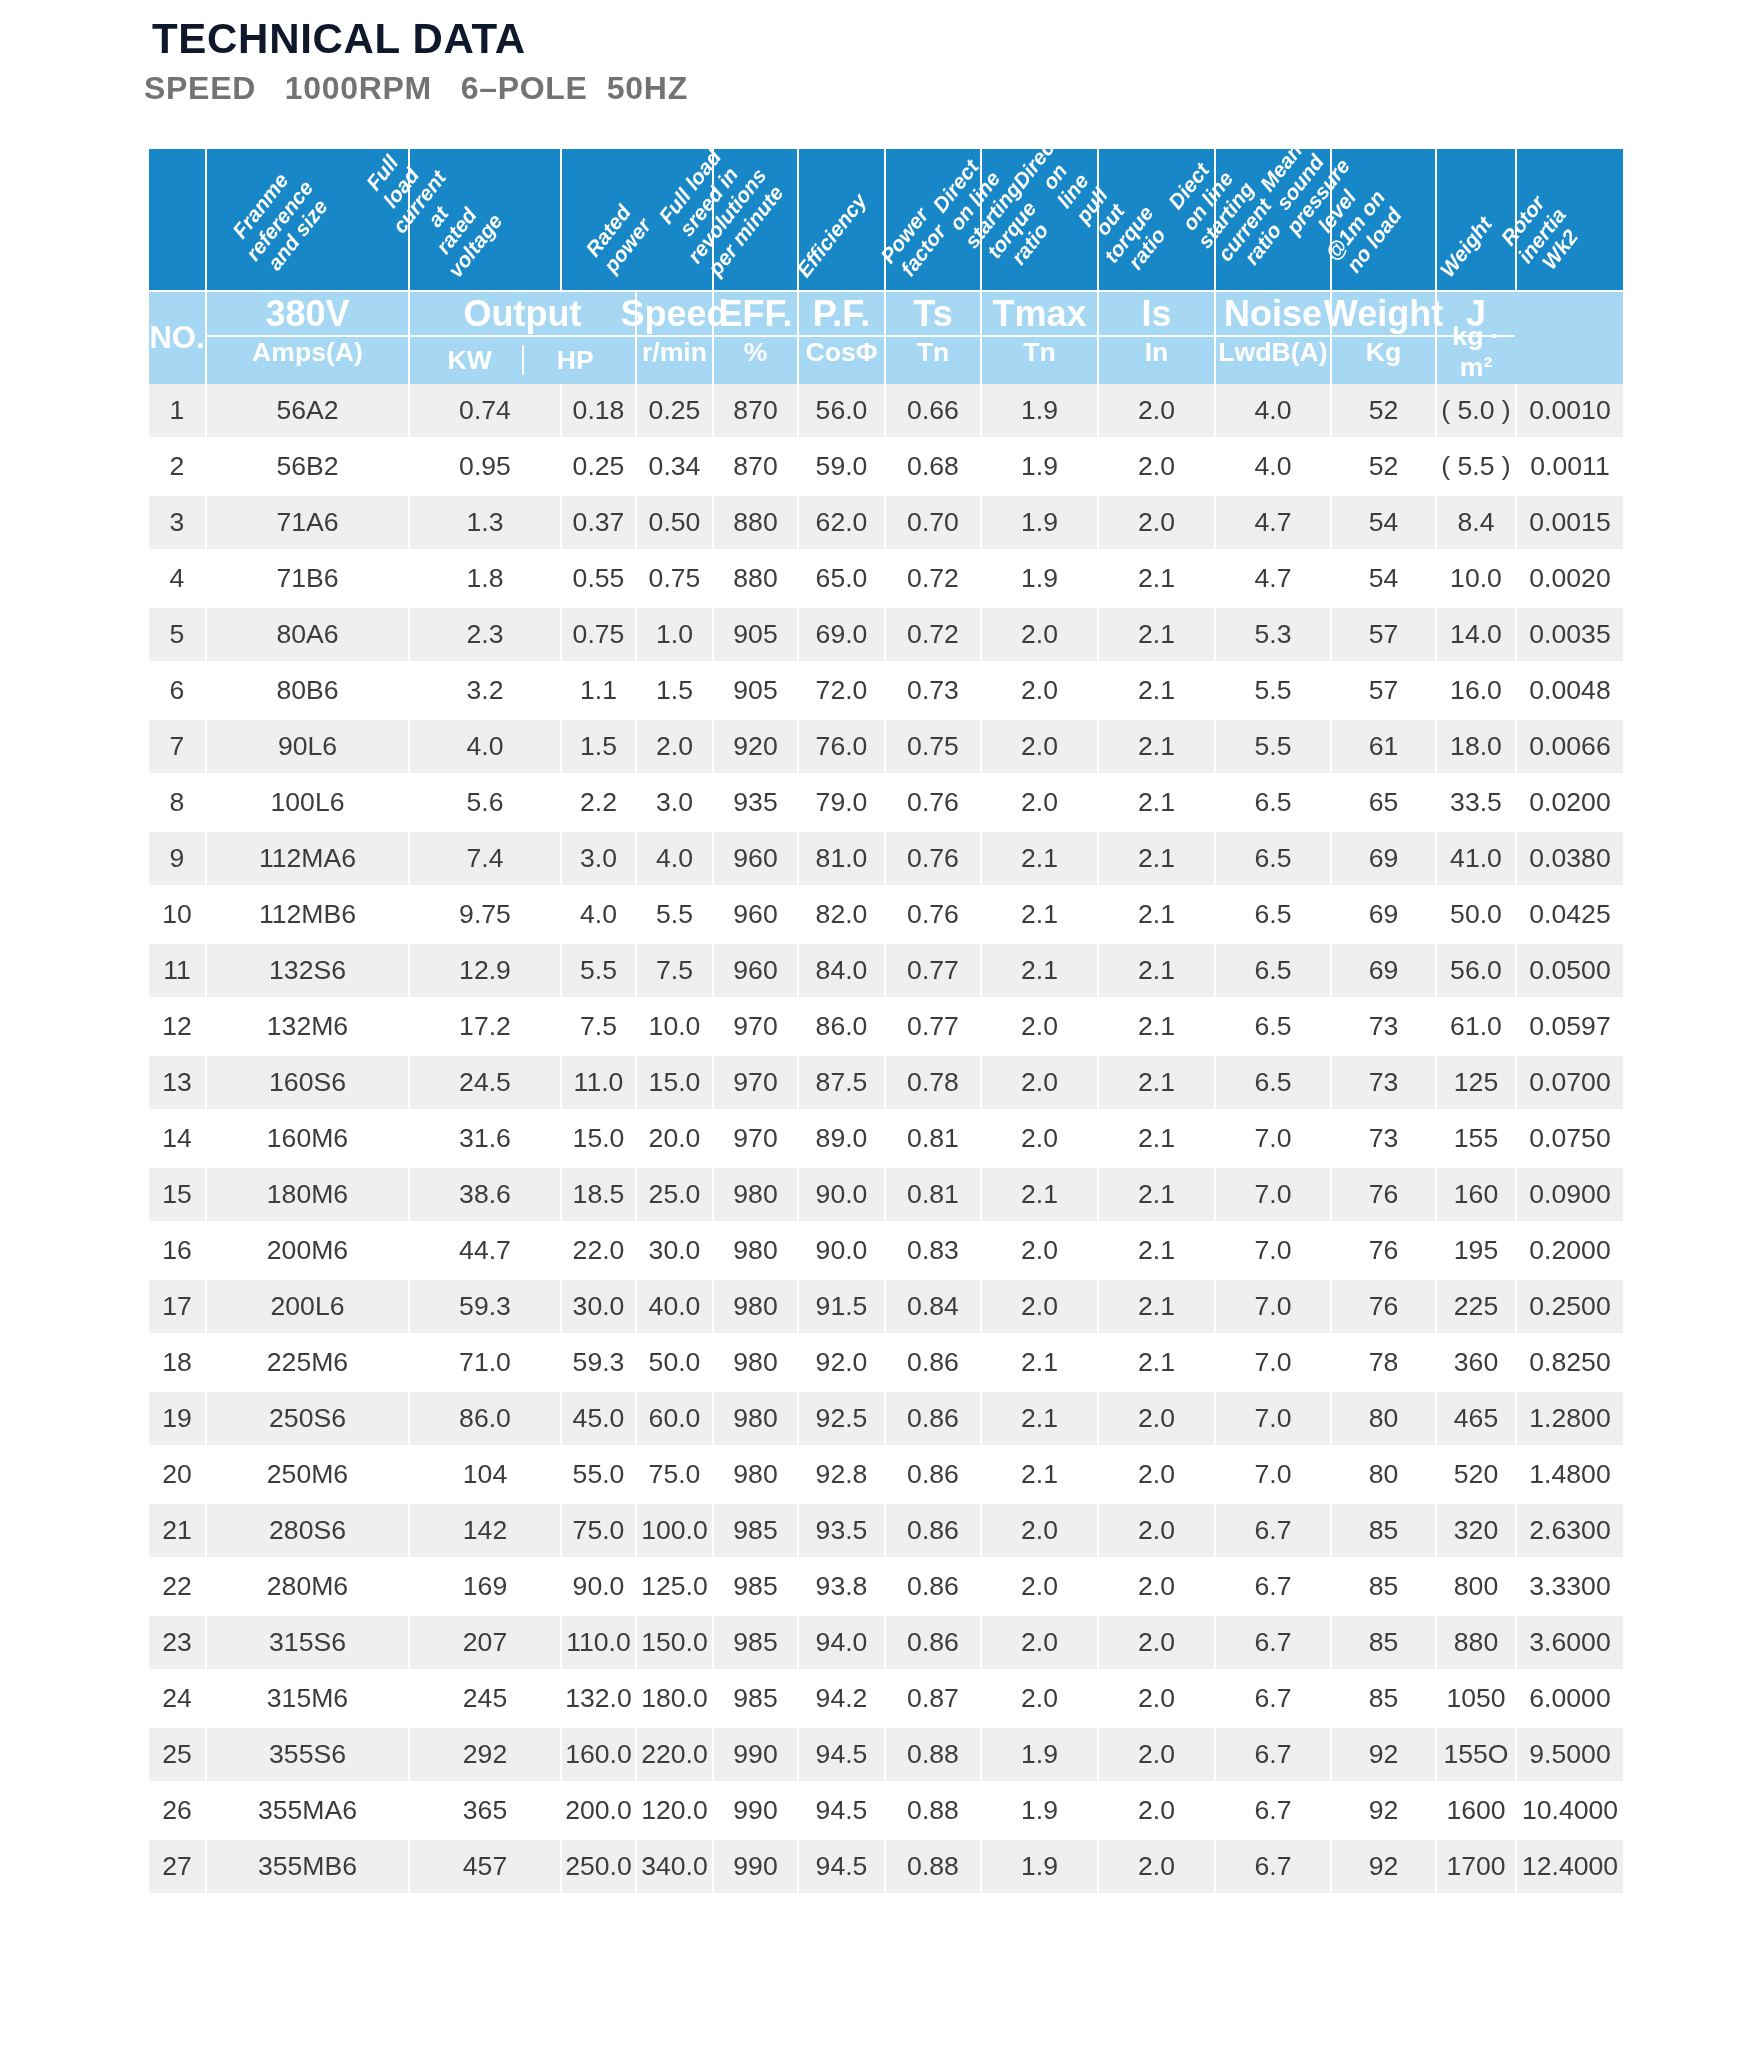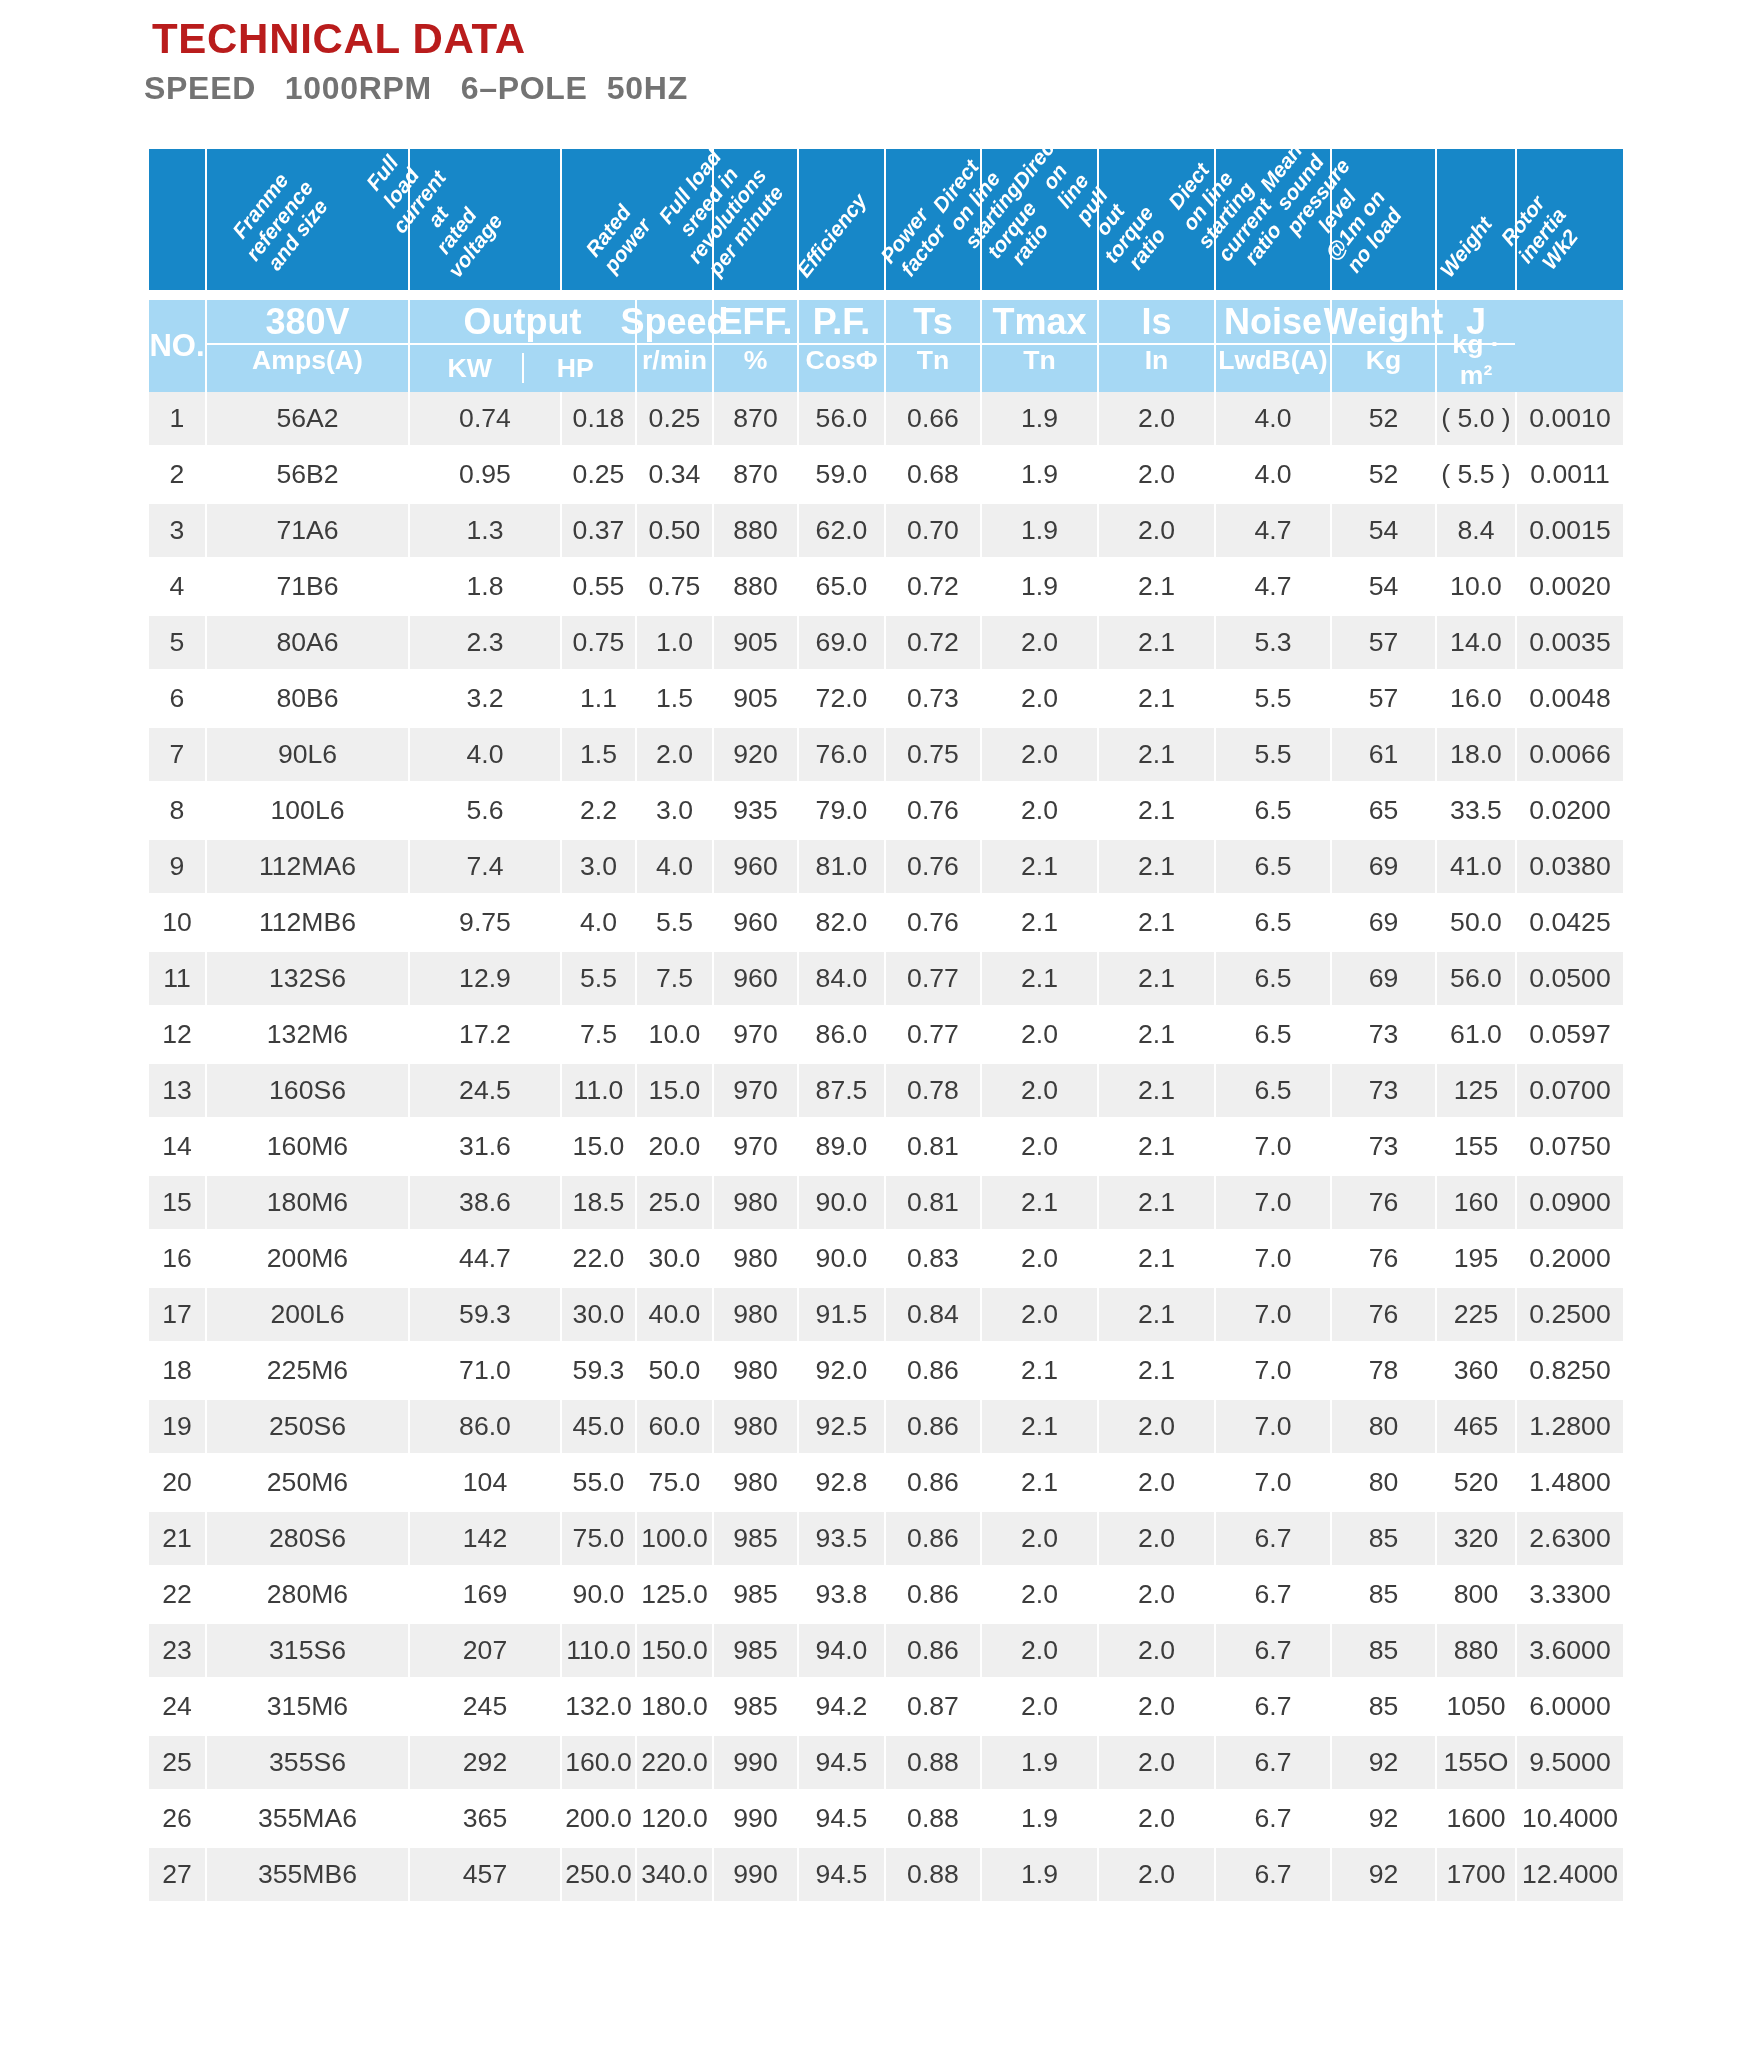--- a/index.html
+++ b/index.html
@@ -3,21 +3,21 @@
 <meta charset="utf-8">
 <style>
   html,body{margin:0;padding:0;}
   body{
     width:1758px;height:2066px;background:#ffffff;position:relative;
     font-family:"Liberation Sans","DejaVu Sans",sans-serif;
   }
   
   .page-title{
     position:absolute;left:152px;top:15.4px;
-    font-size:42px;font-weight:900;letter-spacing:0.7px;color:#b91c1c;
+    font-size:42px;font-weight:900;letter-spacing:0.7px;color:#0f172a;
     white-space:pre;
   }
   .page-subtitle{
     position:absolute;left:144px;top:70px;
     font-size:32px;font-weight:700;color:#737373;white-space:pre;letter-spacing:0.7px;
   }
   
   .tech-table{position:absolute;left:149px;top:149px;width:1474px;}
   .grid14{
     display:grid;
@@ -33,21 +33,21 @@
   .hcell:first-child{border-left:none;}
   .diag{
     position:absolute;left:50%;bottom:8.4px;
     transform:translateX(-32%) rotate(-52deg);
     transform-origin:0 100%;
     white-space:pre-line;text-align:center;
     font-style:italic;font-weight:700;font-size:21px;line-height:1.12;color:#ffffff;
   }
   
   .sub-band{
-    height:92px;background:#a6d8f4;border-top:2.1px solid #ffffff;margin-top:8px;
+    height:92px;background:#a6d8f4;border-top:2.1px solid #ffffff;
   }
   .scell,.mcell{border-left:2.1px solid #ffffff;color:#ffffff;text-align:center;}
   .sub-band > :first-child{border-left:none;}
   .mcell{display:flex;align-items:center;justify-content:center;font-size:31px;font-weight:700;}
   .stop{height:43px;border-bottom:2.8px solid #ffffff;display:flex;align-items:center;justify-content:center;
         font-size:36px;font-weight:700;}
   .sbot{height:30px;display:flex;align-items:center;justify-content:center;
         font-size:26.6px;font-weight:700;}
   .kwhp{padding:8px;}
   .kwhp .half{flex:1;display:flex;align-items:center;justify-content:center;height:100%;}

